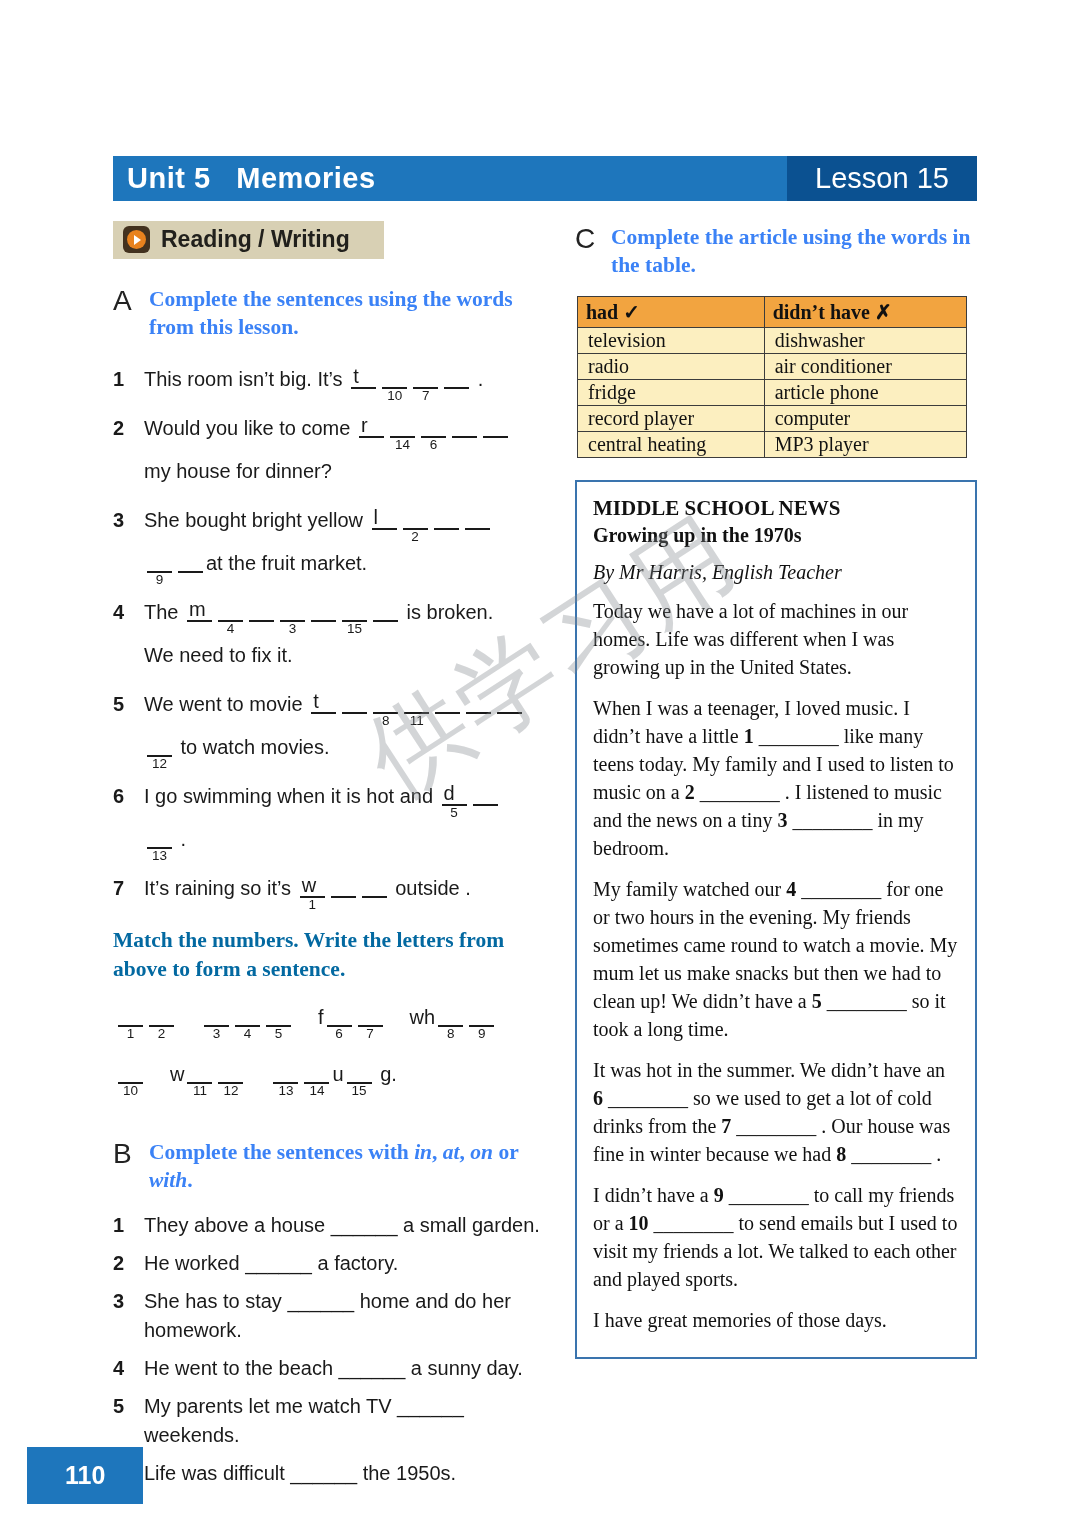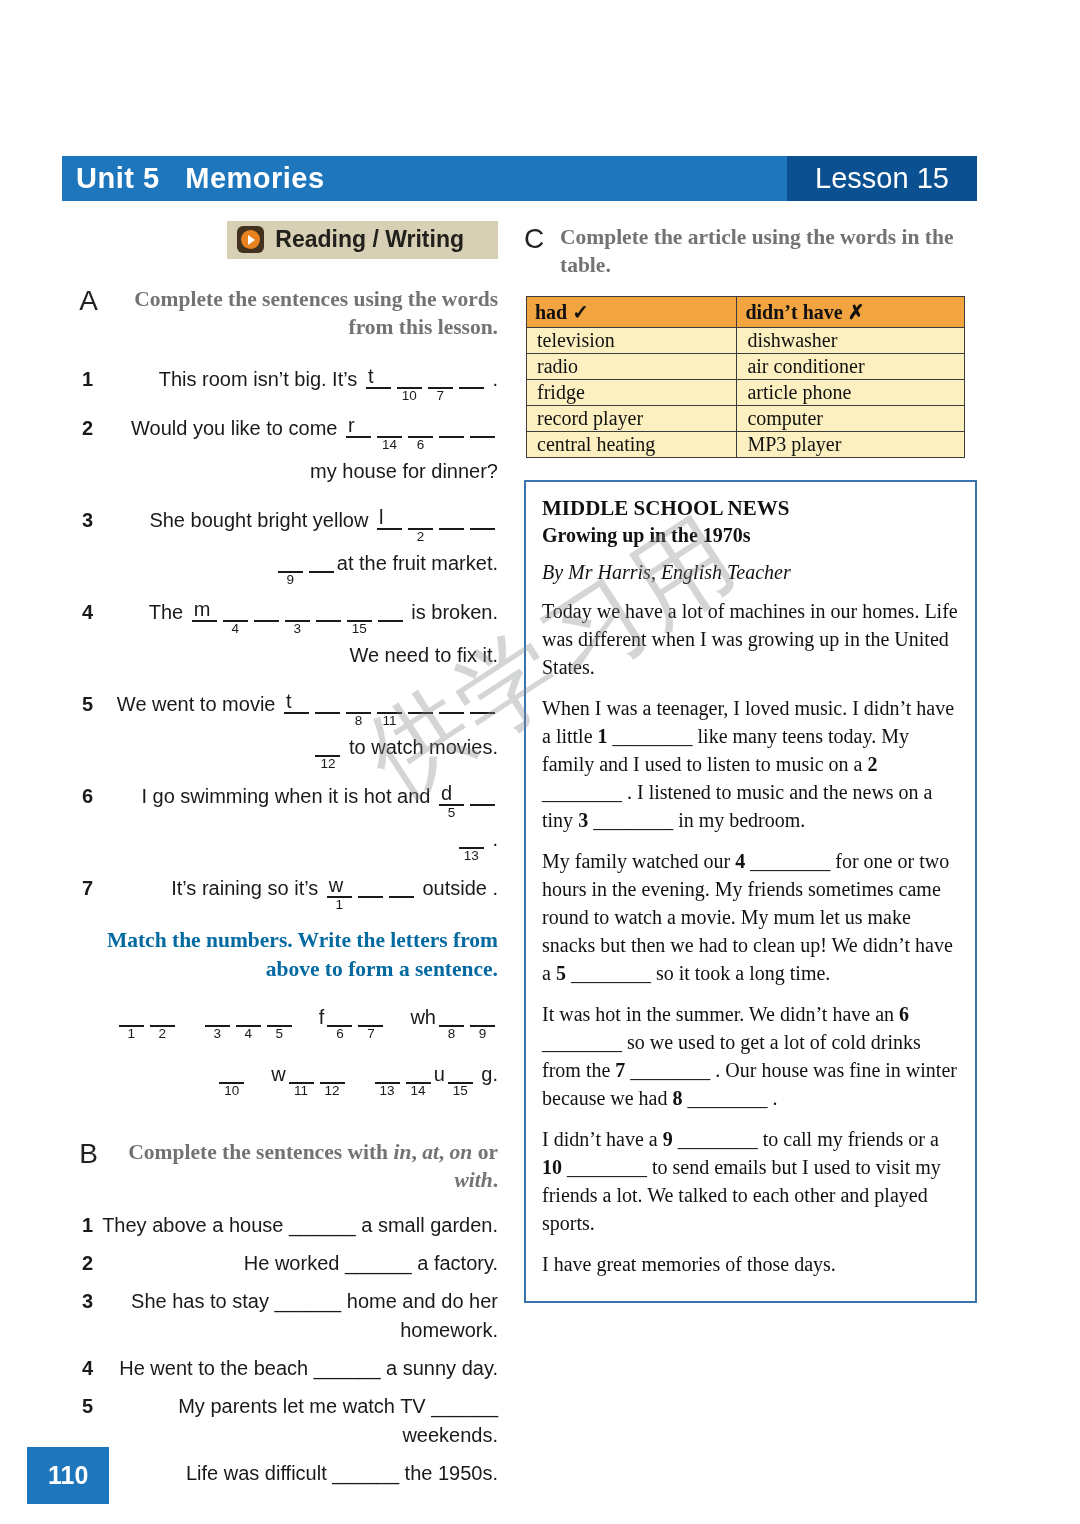--- a/index.html
+++ b/index.html
@@ -1,41 +1,41 @@
 <!DOCTYPE html>
 <html><head>
 <meta charset="utf-8">
 <style>
   * { margin:0; padding:0; box-sizing:border-box; }
   body { background:#e8e8e8; }
   .page { position:relative; width:1080px; height:1524px; background:#ffffff;
           font-family:"Liberation Sans", sans-serif; color:#1a1a1a; overflow:hidden; margin:0 auto; }
-  .content { padding:156px 103px 0 62px; }
+  .content { padding:156px 103px 0 113px; }
 
   
   .header-bar { display:flex; height:45px; background:#1e76bc; color:#fff; align-items:stretch; }
   .unit-title { flex:1; display:flex; align-items:center; font-size:29px; font-weight:bold; padding-left:14px; letter-spacing:0.5px; }
   .lesson-box { background:#0b5191; width:190px; display:flex; align-items:center; justify-content:center;
                 font-size:29px; font-weight:normal; }
 
   .cols { display:flex; gap:26px; margin-top:20px; }
-  .col-left { width:436px; flex:none;text-align:right; }
+  .col-left { width:436px; flex:none; }
   .col-right { flex:1; }
 
   
   .rw-badge { display:inline-flex; align-items:center; background:#d8d0b4; padding:5px 34px 6px 10px; margin-bottom:10px; }
   .rw-icon { width:27px; height:27px; background:#43321f; border-radius:6px; display:flex; align-items:center; justify-content:center; margin-right:11px; }
   .rw-circle { width:19px; height:19px; border-radius:50%; background:#e8821e; display:flex; align-items:center; justify-content:center; }
   .rw-arrow { width:0; height:0; border-left:7px solid #fff; border-top:5px solid transparent; border-bottom:5px solid transparent; margin-left:2px; }
   .rw-label { font-size:23px; font-weight:bold; color:#21201c; }
 
   
   .sec-head { display:flex; margin:16px 0 16px; }
   .sec-letter { font-size:28px; line-height:1.15; width:36px; flex:none; color:#222; }
-  .sec-title { font-family:"Liberation Serif", serif; font-weight:bold; font-size:21.5px; line-height:1.32; color:#737373; }
+  .sec-title { font-family:"Liberation Serif", serif; font-weight:bold; font-size:21.5px; line-height:1.32; color:#3b82f6; }
 
   
   .item { display:flex; font-size:20px; line-height:2.15; margin-bottom:6px; }
   .item-num { width:31px; flex:none; font-weight:bold; }
   .item-body { flex:1; }
   .blank { position:relative; display:inline-block; width:25px; height:20px;
            border-bottom:2px solid #1a1a1a; margin:0 3px; vertical-align:-3px; }
   .blank .hint { position:absolute; left:2px; bottom:1px; line-height:1; font-size:20px; }
   .blank .sub { position:absolute; top:100%; left:50%; transform:translateX(-50%);
                 font-size:13.5px; line-height:1.2; margin-top:1px; color:#1a1a1a; }
@@ -62,21 +62,21 @@
   .article-box { border:2.5px solid #3a74ae; padding:13px 16px 10px; margin-top:22px;
                  font-family:"Liberation Serif", serif; font-size:20px; color:#111; }
   .art-heading { font-weight:bold; font-size:21px; line-height:1.3; }
   .art-subheading { font-weight:bold; font-size:20px; margin-bottom:13px; line-height:1.3; }
   .art-byline { font-style:italic; margin-bottom:13px;margin-top:12px; }
   .article-box p { margin:0 0 13px; line-height:1.4; }
   .blank-num { font-weight:bold; }
 
   
   .page-num { position:absolute; left:27px; bottom:20px; background:#1e76bc; color:#fff;
-              font-size:25px; font-weight:bold; padding:14px 21px; }
+              font-size:25px; font-weight:bold; padding:14px 38px; }
   .watermark { position:absolute; left:345px; top:590px; font-size:100px; letter-spacing:4px;
                transform:rotate(-33deg); color:#84898e; opacity:0.35; white-space:nowrap;
                font-family:"Liberation Serif", serif; pointer-events:none; z-index:6; }
 </style>
 </head>
 <body>
 
 <div class="page">
   <div class="content">
 

